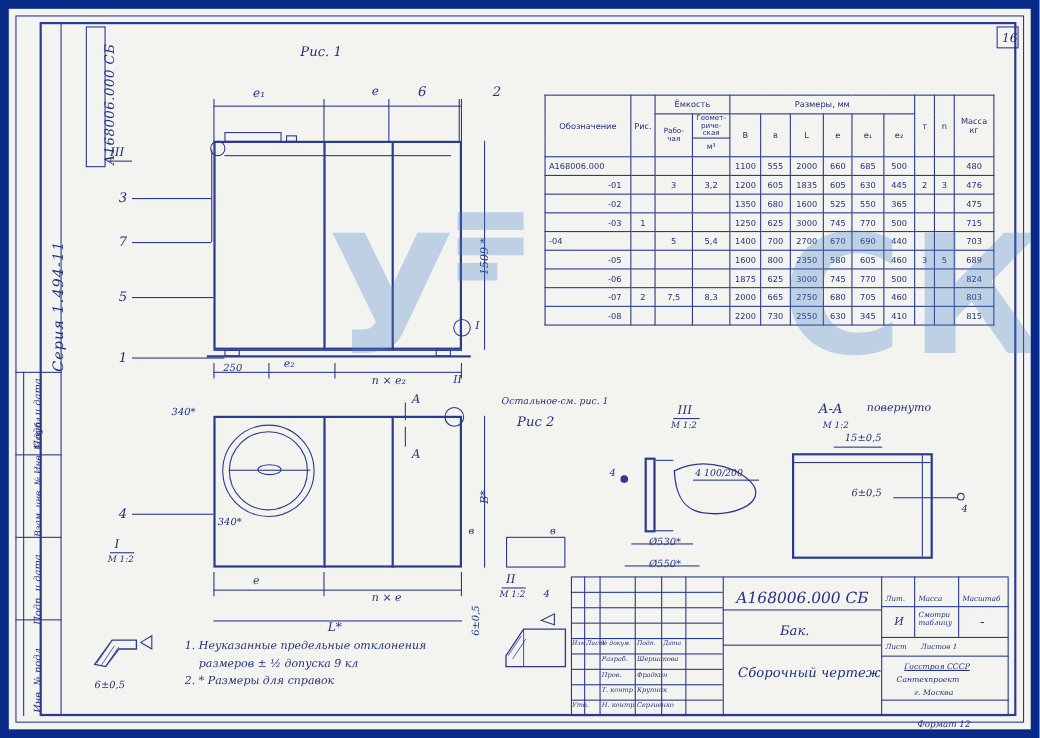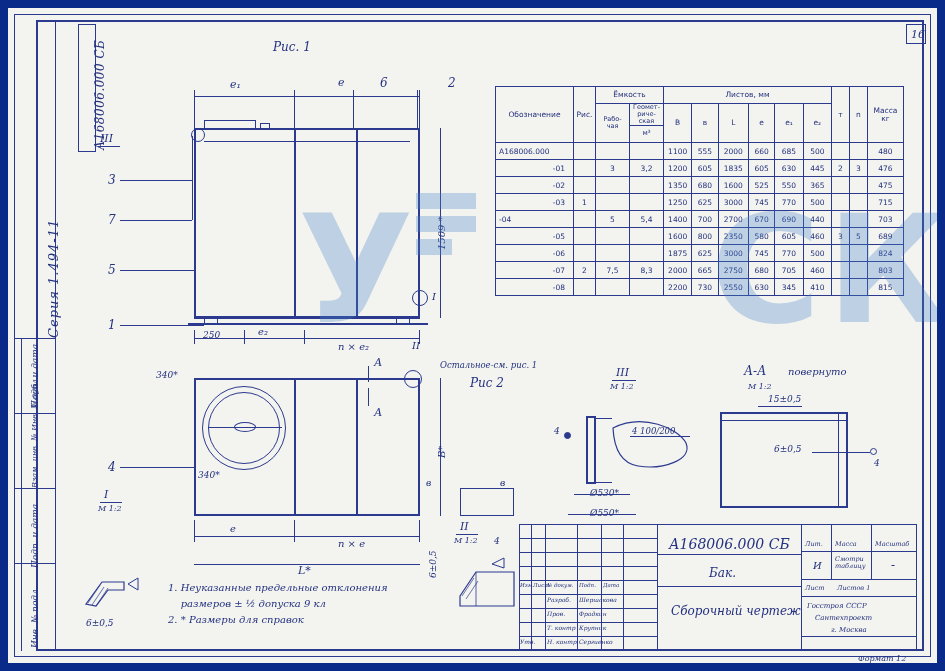--- a/index.html
+++ b/index.html
@@ -158,21 +158,21 @@
   <div class="ln v" style="left:409px;top:82px;height:38px;"></div>
 
   <div class="tx cy" style="left:92px;top:124px;font-size:11px;">III</div>
   <div class="ln h" style="left:90px;top:138px;width:22px;"></div>
   <div class="circ" style="left:404px;top:282px;width:16px;height:16px;"></div>
   <div class="tx cy" style="left:424px;top:283px;font-size:10px;">I</div>
   <div class="tx cy" style="left:404px;top:332px;font-size:10px;">II</div>
   <div class="circ" style="left:396px;top:362px;width:18px;height:18px;"></div>
 
   <div class="tx cy" style="left:462px;top:340px;font-size:12px;margin-top:28px;">Рис 2</div>
-  <div class="tx cy" style="left:432px;top:352px;font-size:8.5px;text-align:center;">Остальное-см. рис. 1</div>
+  <div class="tx cy" style="left:448px;top:352px;font-size:8.5px;text-align:center;">Остальное-см. рис. 1</div>
 
   <div class="box2" style="left:186px;top:370px;width:226px;height:138px;"></div>
   <div class="ln v2" style="left:286px;top:372px;height:136px;"></div>
   <div class="ln v2" style="left:348px;top:372px;height:136px;"></div>
   <div class="circ" style="left:194px;top:378px;width:84px;height:84px;"></div>
   <div class="circ" style="left:200px;top:384px;width:72px;height:72px;"></div>
   <div class="circ" style="left:226px;top:414px;width:22px;height:10px;"></div>
   <div class="ln h" style="left:200px;top:419px;width:74px;"></div>
 
   <div class="tx cy" style="left:148px;top:362px;font-size:9px;">340*</div>
@@ -258,21 +258,21 @@
   <div class="tx cy" style="left:160px;top:574px;font-size:10px;">1. Неуказанные предельные отклонения</div>
   <div class="tx cy" style="left:160px;top:590px;font-size:10px;">    размеров ± ½ допуска 9 кл</div>
   <div class="tx cy" style="left:160px;top:606px;font-size:10px;">2. * Размеры для справок</div>
 
   <table id="spec">
     <thead>
       <tr>
         <th rowspan="3" style="width:78px;">Обозначение</th>
         <th rowspan="3" style="width:22px;">Рис.</th>
         <th colspan="2" style="width:68px;">Ёмкость</th>
-        <th colspan="6" style="width:168px;">Листов, мм</th>
+        <th colspan="6" style="width:168px;">Размеры, мм</th>
         <th rowspan="3" style="width:18px;">т</th>
         <th rowspan="3" style="width:18px;">n</th>
         <th rowspan="3" style="width:36px;white-space:pre-line;">Масса
 кг</th>
       </tr>
       <tr>
         <th rowspan="2" style="width:34px;white-space:pre-line;font-size:6.5px;">Рабо-
 чая</th>
         <th style="width:34px;white-space:pre-line;font-size:6.5px;height:22px;">Геомет-
 риче-
@@ -460,36 +460,36 @@
 
     <div class="cell cy" style="left:286px;top:16px;font-size:6.5px;">Лит.</div>
     <div class="cell cy" style="left:316px;top:16px;font-size:6.5px;">Масса</div>
     <div class="cell cy" style="left:356px;top:16px;font-size:6.5px;">Масштаб</div>
     <div class="cell cy" style="left:294px;top:36px;font-size:10px;">И</div>
     <div class="cell cy" style="left:316px;top:32px;font-size:6.5px;white-space:pre-line;line-height:1.1;">Смотри
 таблицу</div>
     <div class="cell cy" style="left:372px;top:34px;font-size:12px;">-</div>
     <div class="cell cy" style="left:286px;top:60px;font-size:6.5px;">Лист</div>
     <div class="cell cy" style="left:318px;top:60px;font-size:6.5px;">Листов 1</div>
-    <div class="cell cy" style="left:288px;top:78px;font-size:7px;">Госстроя  СССР</div>
+    <div class="cell cy" style="left:303px;top:78px;font-size:7px;text-decoration:underline;">Госстроя  СССР</div>
     <div class="cell cy" style="left:296px;top:90px;font-size:7px;">Сантехпроект</div>
     <div class="cell cy" style="left:312px;top:102px;font-size:7px;">г. Москва</div>
 
     <div class="cell cy" style="left:1px;top:58px;font-size:5.5px;">Изм.</div>
     <div class="cell cy" style="left:14px;top:58px;font-size:5.5px;">Лист</div>
     <div class="cell cy" style="left:28px;top:58px;font-size:5.5px;">№ докум.</div>
     <div class="cell cy" style="left:60px;top:58px;font-size:5.5px;">Подп.</div>
     <div class="cell cy" style="left:84px;top:58px;font-size:5.5px;">Дата</div>
 
     <div class="cell cy" style="left:28px;top:72px;font-size:6px;">Разраб.</div>
     <div class="cell cy" style="left:60px;top:72px;font-size:6px;">Шершакова</div>
     <div class="cell cy" style="left:28px;top:86px;font-size:6px;">Пров.</div>
     <div class="cell cy" style="left:60px;top:86px;font-size:6px;">Фрадкин</div>
     <div class="cell cy" style="left:28px;top:100px;font-size:6px;">Т. контр</div>
     <div class="cell cy" style="left:60px;top:100px;font-size:6px;">Крупник</div>
     <div class="cell cy" style="left:28px;top:114px;font-size:6px;">Н. контр</div>
     <div class="cell cy" style="left:60px;top:114px;font-size:6px;">Сергиенко</div>
     <div class="cell cy" style="left:1px;top:114px;font-size:6px;">Утв.</div>
   </div>
 
-  <div class="tx cy" style="left:850px;top:646px;font-size:8px;">Формат 12</div>
+  <div class="tx cy" style="left:826px;top:646px;font-size:8px;">Формат 12</div>
 
 </div>
 
 </body></html>

